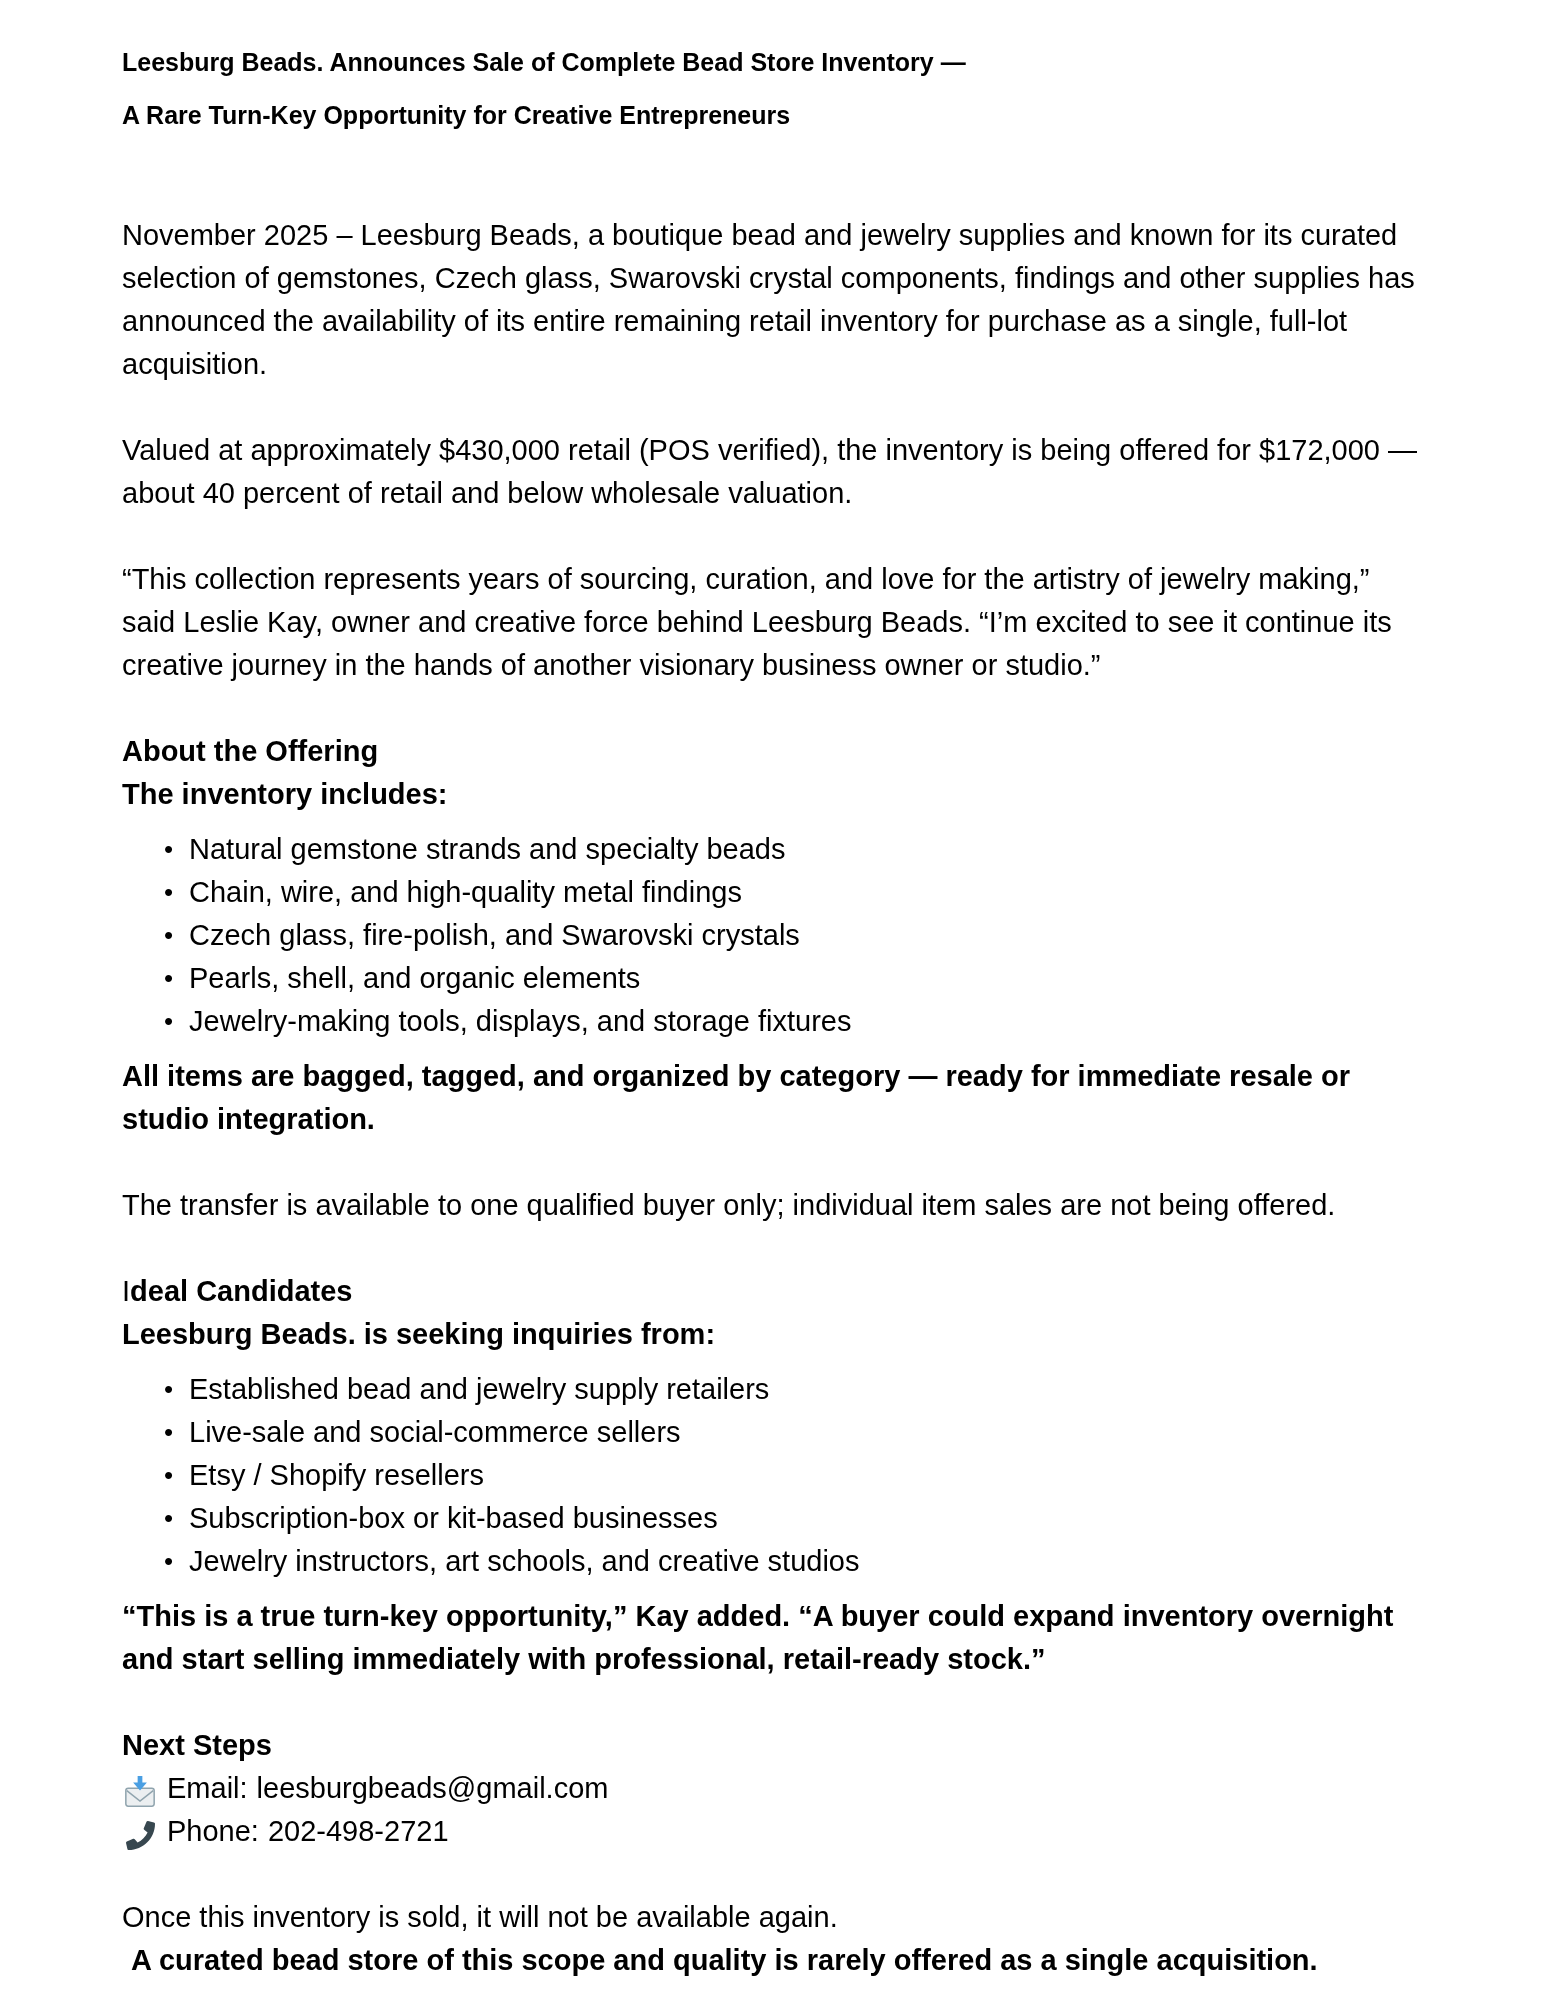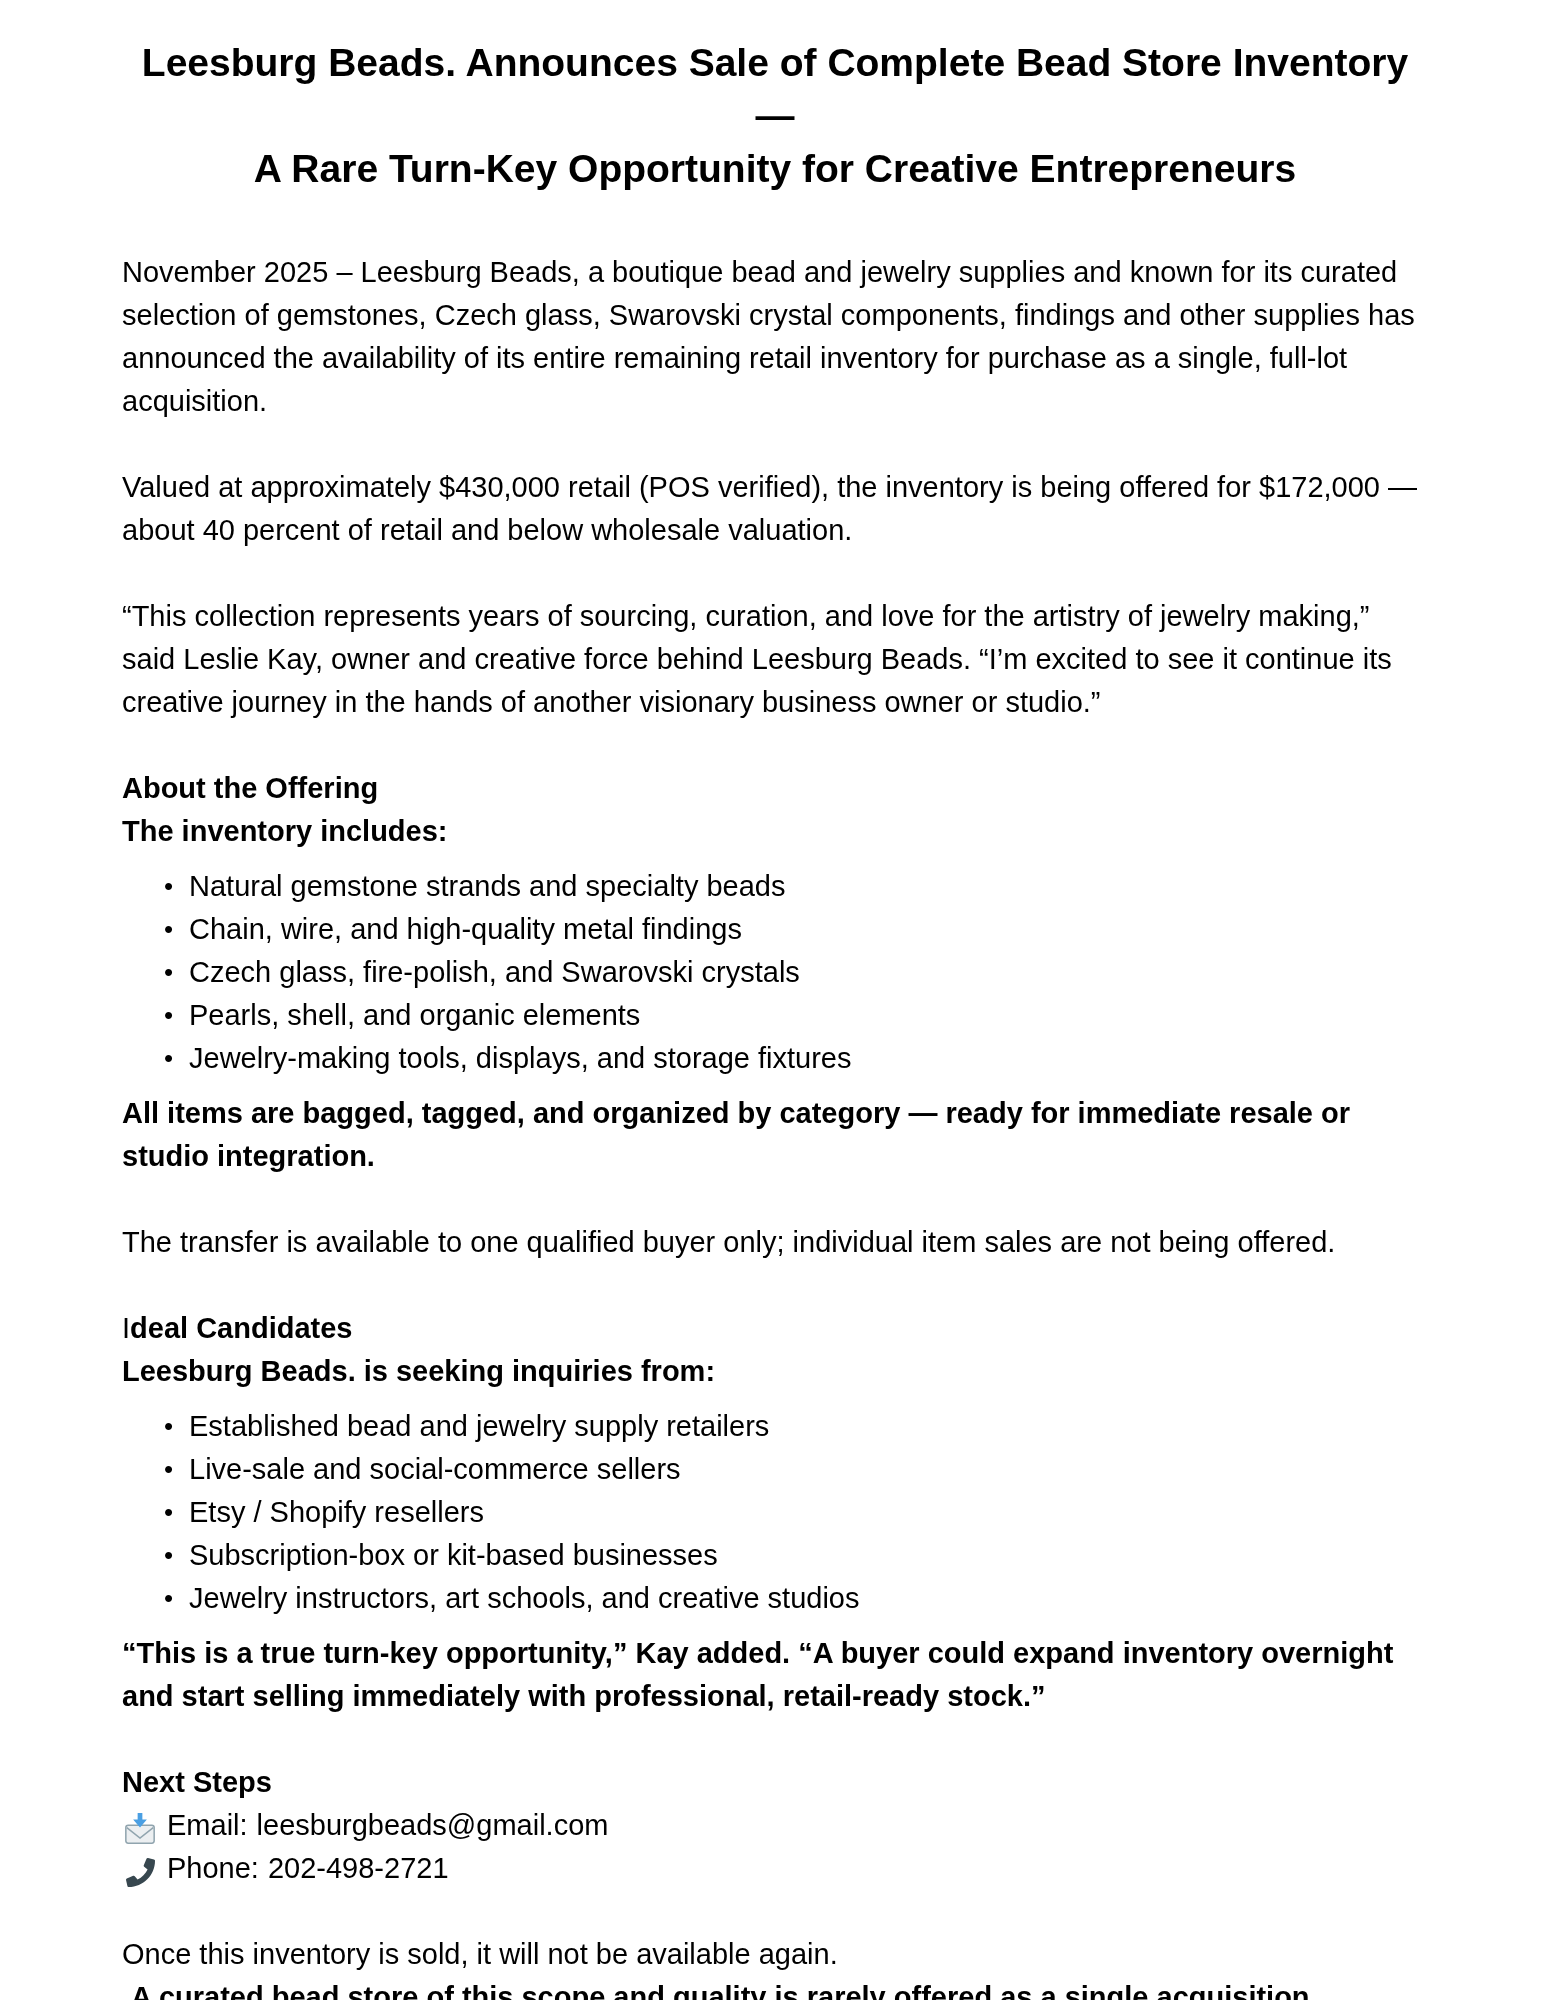--- a/index.html
+++ b/index.html
@@ -15,24 +15,24 @@
     color: #000000;
     font-family: "Liberation Sans", sans-serif;
     box-sizing: border-box;
     padding: 36px 117px 0 122px;
     overflow: hidden;
   }
   .content {
     width: 1306px;
   }
   .doc-title {
-    font-size: 39px;
+    font-size: 25px;
     font-weight: bold;
     line-height: 53px;
-    text-align: center;
+    text-align: left;
   }
   .body-text {
     font-size: 29px;
     line-height: 43px;
   }
   .para {
     margin: 43px 0 0 0;
   }
   .no-gap {
     margin: 0;
@@ -91,21 +91,21 @@
 <div class="page">
   <div class="content">
 
     <div class="doc-title">
       <div>Leesburg Beads. Announces Sale of Complete Bead Store Inventory —</div>
       <div>A Rare Turn-Key Opportunity for Creative Entrepreneurs</div>
     </div>
 
     <div class="body-text">
 
-      <p class="para" style="margin-top:56px">November 2025 – Leesburg Beads, a boutique bead and jewelry supplies and known for its curated selection of gemstones, Czech glass, Swarovski crystal components, findings and other supplies has announced the availability of its entire remaining retail inventory for purchase as a single, full-lot acquisition.</p>
+      <p class="para" style="margin-top:72px">November 2025 – Leesburg Beads, a boutique bead and jewelry supplies and known for its curated selection of gemstones, Czech glass, Swarovski crystal components, findings and other supplies has announced the availability of its entire remaining retail inventory for purchase as a single, full-lot acquisition.</p>
 
       <p class="para">Valued at approximately $430,000 retail (POS verified), the inventory is being offered for $172,000 — about 40 percent of retail and below wholesale valuation.</p>
 
       <p class="para">“This collection represents years of sourcing, curation, and love for the artistry of jewelry making,” said Leslie Kay, owner and creative force behind Leesburg Beads. “I’m excited to see it continue its creative journey in the hands of another visionary business owner or studio.”</p>
 
       <div class="heading">About the Offering</div>
       <p class="no-gap">The inventory includes:</p>
 
       <ul class="doc-list">
         <li>Natural gemstone strands and specialty beads</li>

